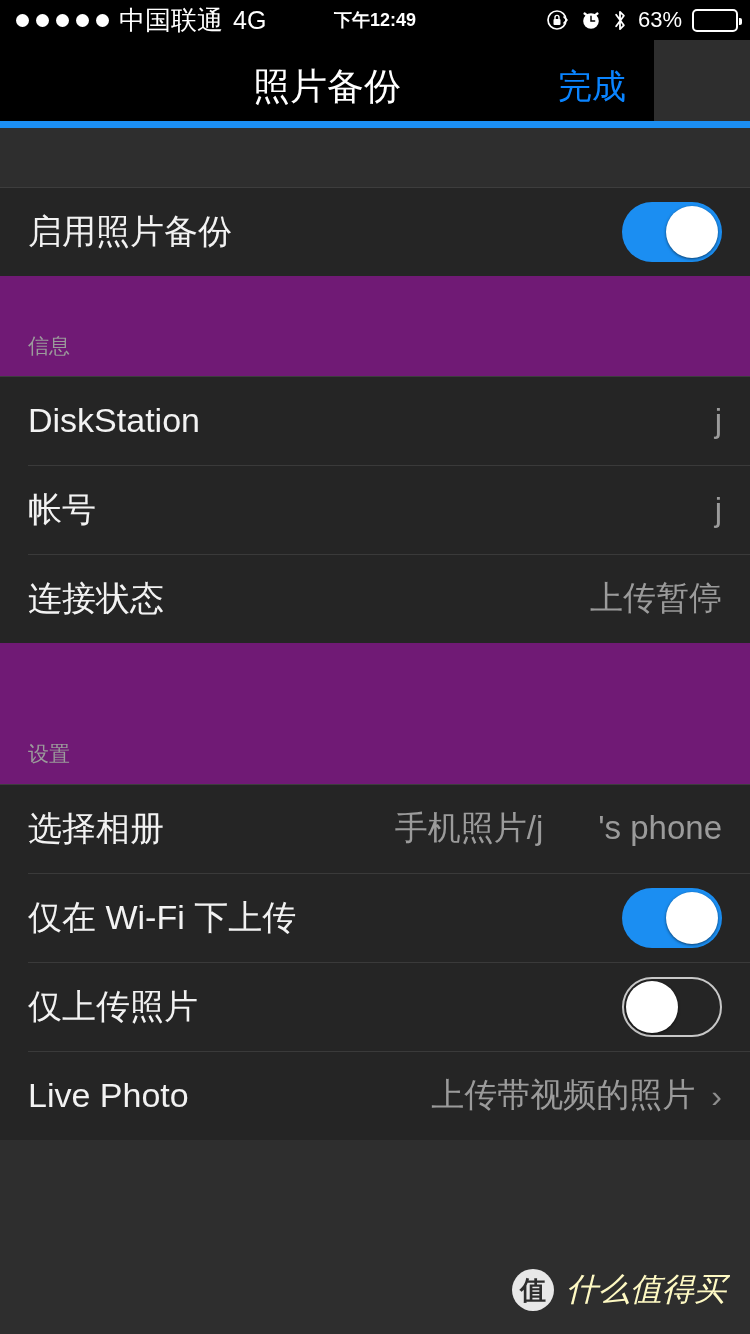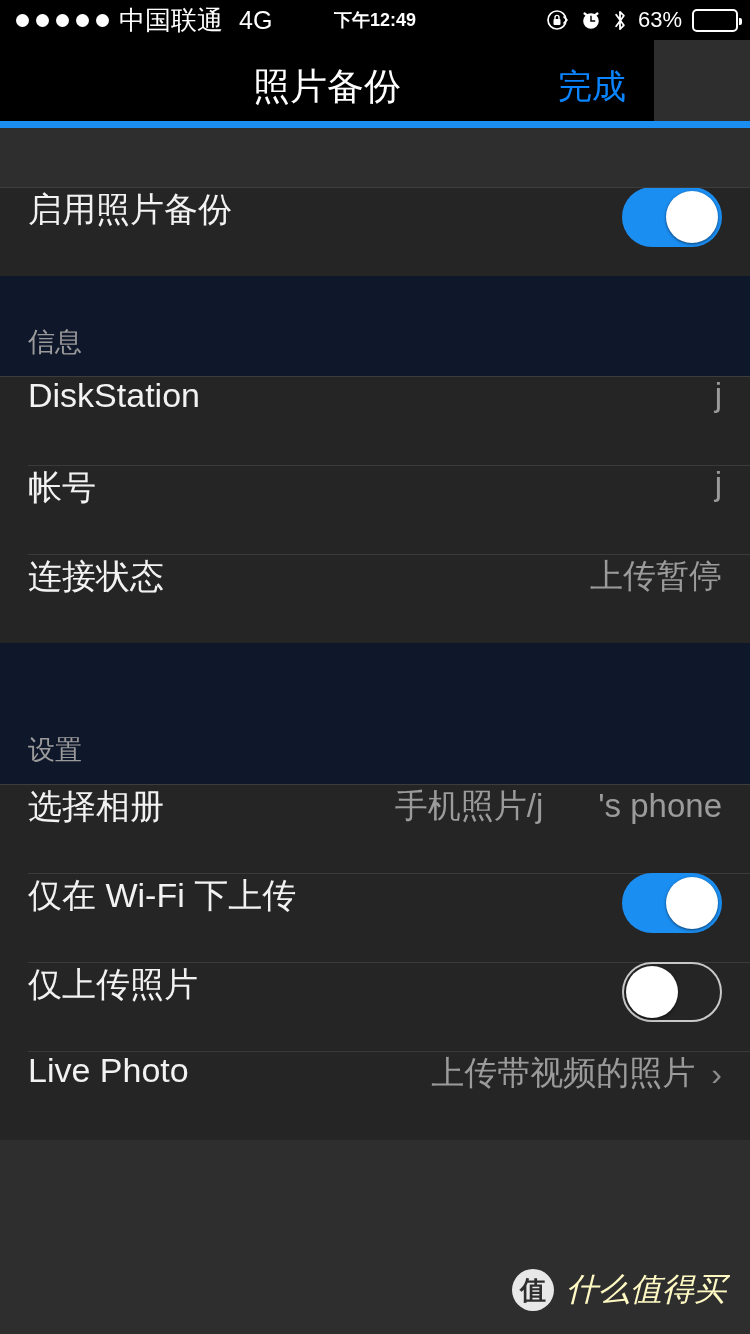--- a/index.html
+++ b/index.html
@@ -46,21 +46,21 @@
     gap: 7px;
   }
   .signal-dots i {
     display: block;
     width: 13px;
     height: 13px;
     border-radius: 50%;
     background: #fff;
   }
   .carrier-name { font-size: 26px; letter-spacing: 0px; }
-  .network-type { font-size: 25px; margin-left: 6px; }
+  .network-type { font-size: 25px; margin-left: 0; }
 
   .status-center {
     position: absolute;
     left: 0; right: 0;
     text-align: center;
     font-size: 18px;
     font-weight: bold;
   }
   .status-right {
     position: absolute;
@@ -138,21 +138,21 @@
     background: #2e2e2e;
   }
   .gap {
     background: #2e2e2e;
     width: 100%;
   }
   .group { background: #252525; }
   .row {
     position: relative;
     display: flex;
-    align-items: flex-start;
+    align-items: center;
     justify-content: space-between;
     height: 89px;
     padding: 0 28px;
     box-sizing: border-box;
     background: #252525;
   }
   .row + .row::before {
     content: "";
     position: absolute;
     left: 28px; right: 0; top: 0;
@@ -202,22 +202,22 @@
   }
 
   
   .section-header {
     display: flex;
     align-items: flex-end;
     height: 100%;
     padding: 0 0 16px 28px;
     box-sizing: border-box;
     color: #9b9b9b;
-    font-size: 27px;
-    background: #0f172a;
+    font-size: 21px;
+    background: #701a75;
   }
   .section-wrap { background: #2e2e2e; }
 
   
   .toggle {
     position: relative;
     width: 100px;
     height: 60px;
     border-radius: 30px;
     box-sizing: border-box;

